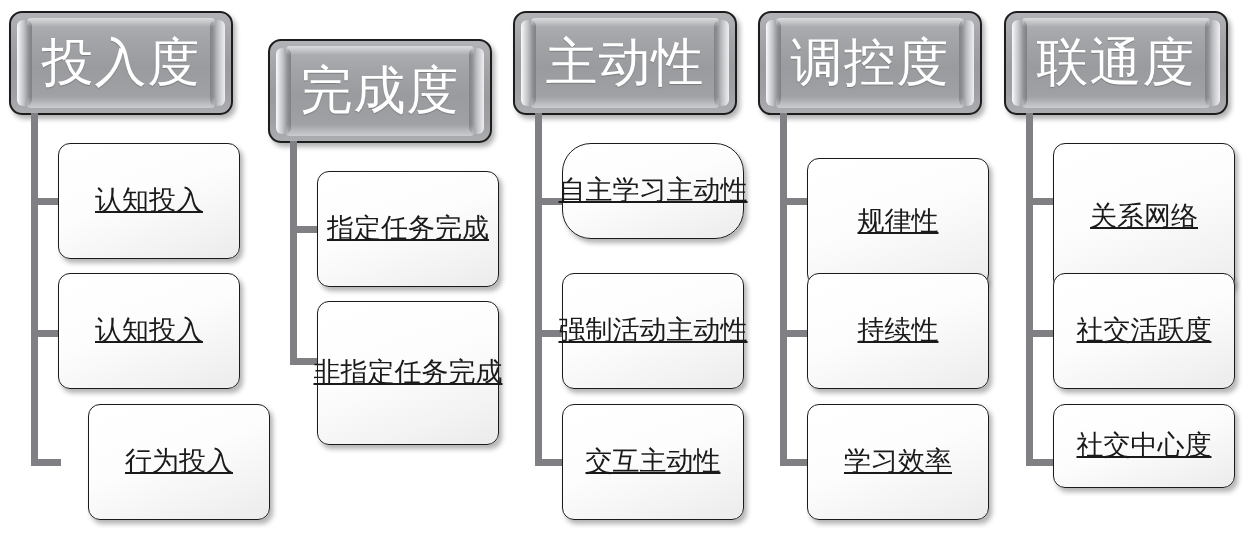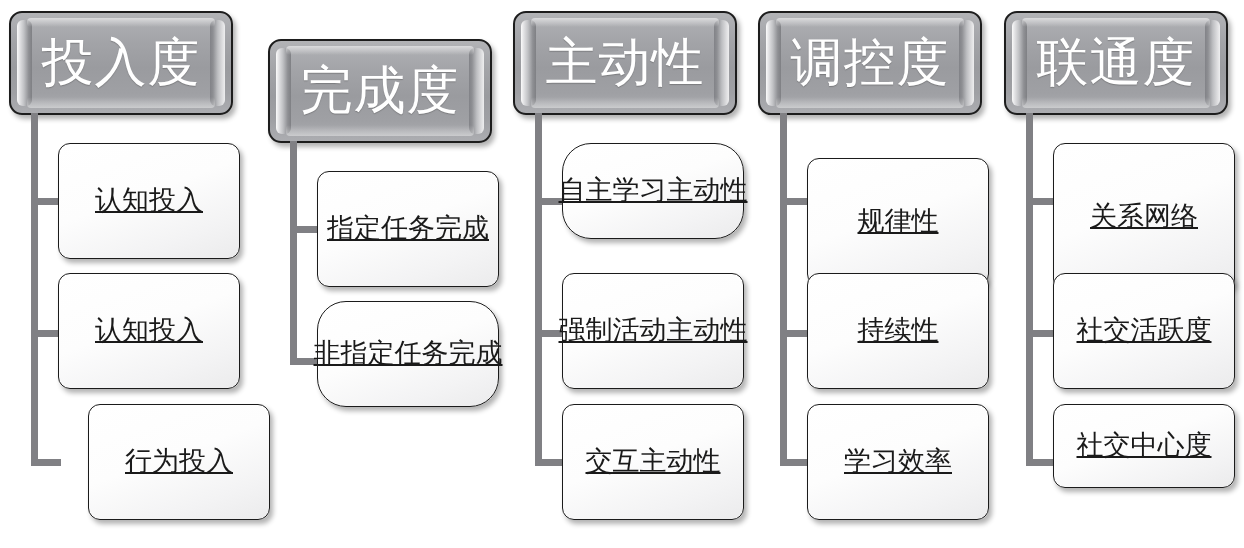--- a/index.html
+++ b/index.html
@@ -174,21 +174,21 @@
       <span class="bevel-top"></span>
       <span class="bevel-bottom"></span>
       <span class="header-label">完成度</span>
     </div>
     <div class="trunk" style="top:113px; height:224px;"></div>
     <div class="stub" style="top:198px; width:30px;"></div>
     <div class="stub" style="top:330px; width:30px;"></div>
     <div class="child-node" style="top:143px; height:116px;">
       <span class="child-label">指定任务完成</span>
     </div>
-    <div class="child-node" style="top:273px; height:106px;border-radius:29px;">
+    <div class="child-node" style="top:273px; height:144px;">
       <span class="child-label">非指定任务完成</span>
     </div>
   </div>
 
   <div class="column" style="left:504px;">
     <div class="header-node">
       <span class="bevel-left"></span>
       <span class="bevel-right"></span>
       <span class="bevel-top"></span>
       <span class="bevel-bottom"></span>

